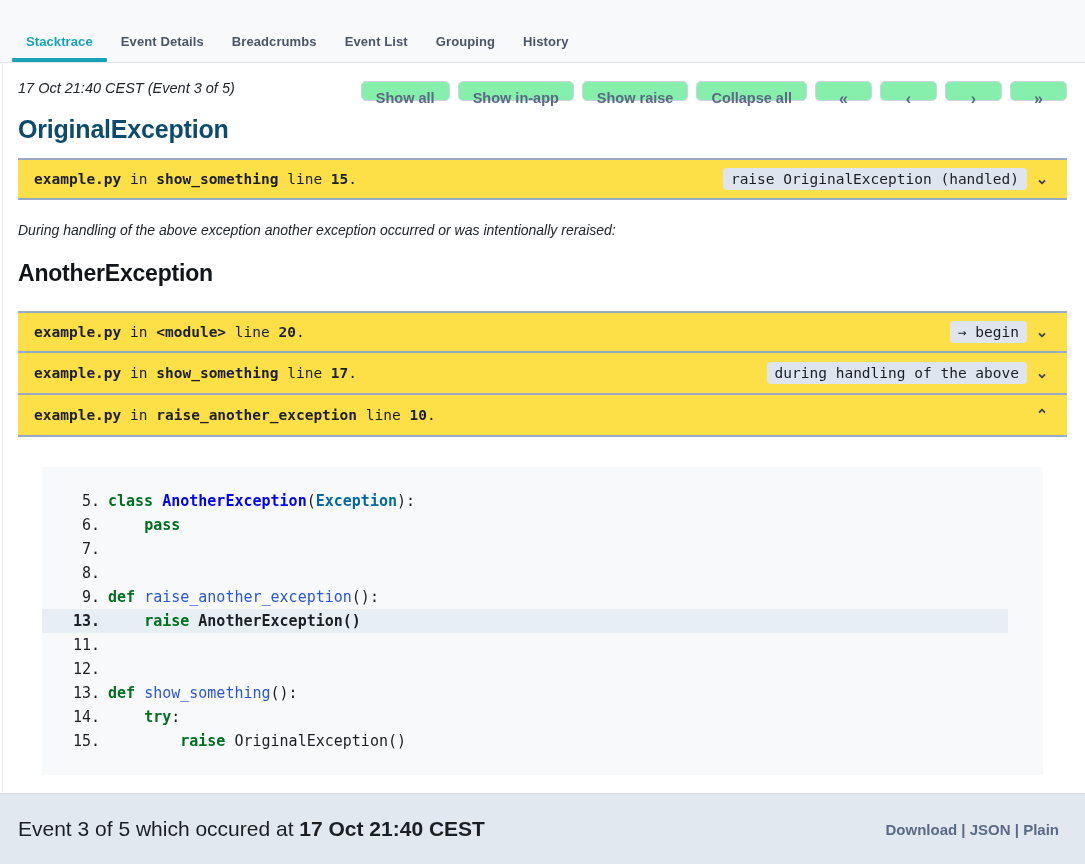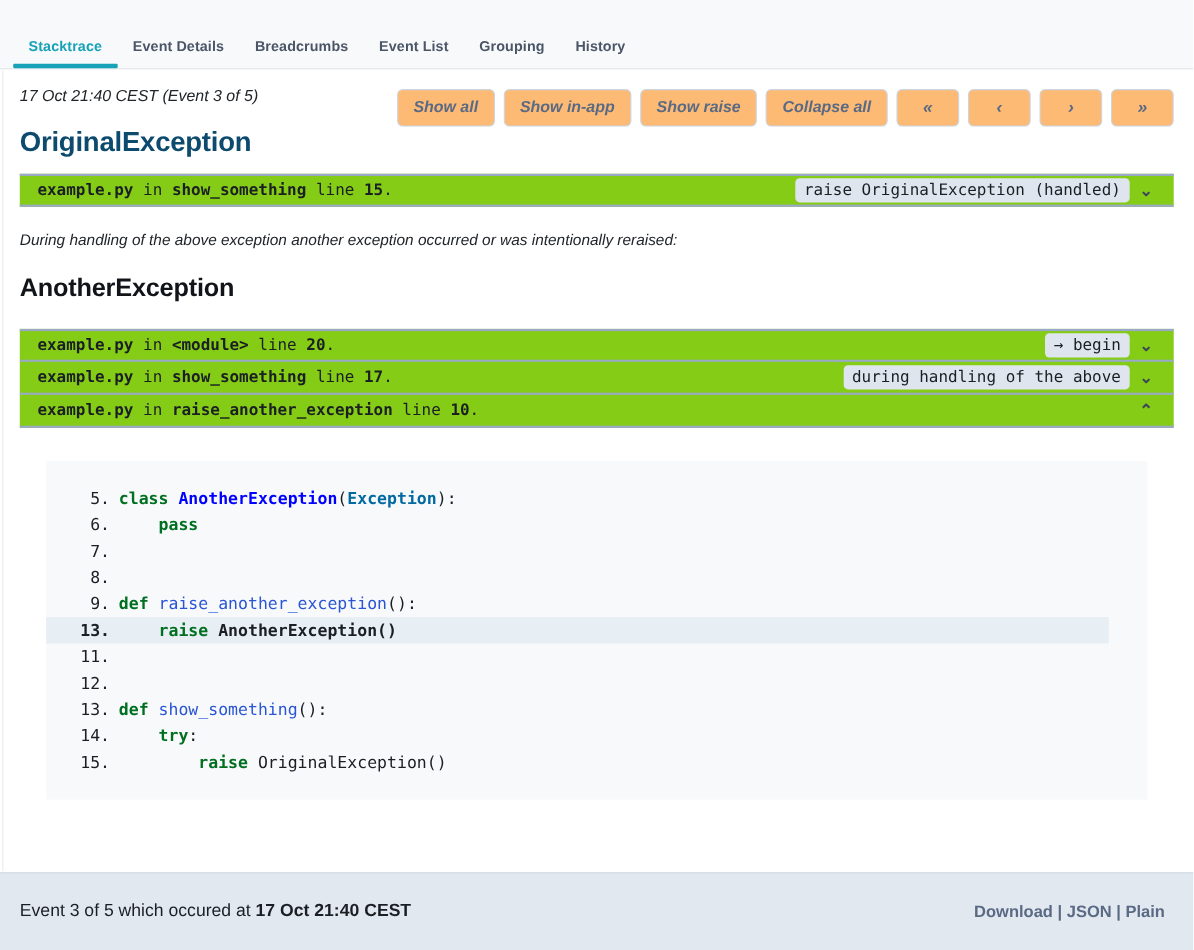--- a/index.html
+++ b/index.html
@@ -86,49 +86,48 @@
     letter-spacing: -0.2px;
   }
   .btn-row {
     display: flex;
     gap: 8px;
     padding-top: 4px;
     padding-right: 2px;
   }
   .btn {
     border: 1px solid #ccd4e0;
-    background: #fdba74;
+    background: #86efac;
     color: #5a6a84;
     font-family: "Liberation Sans", sans-serif;
     font-size: 14.5px;
     font-weight: bold;
     border-radius: 5px;
     padding: 0 14px;
-    height: 34px;
+    height: 20px;
     line-height: 33px;
     cursor: pointer;
     white-space: nowrap;
     box-sizing: border-box;
-    font-style: italic;
   }
   .btn.nav {
     width: 57px;
     padding: 0;
     text-align: center;
     font-size: 16px;
   }
 
   
   .frames { margin-top: 8px; }
   .frame {
     margin: 0 18px;
-    background: #84cc16;
+    background: #fde047;
     border-top: 2px solid #9aaac6;
     border-bottom: 2px solid #9aaac6;
-    height: 30px;
+    height: 42px;
     display: flex;
     align-items: center;
     padding: 0 10px 0 16px;
     box-sizing: border-box;
     cursor: pointer;
   }
   .frame + .frame { border-top: none; }
   .frame-loc {
     font-family: "DejaVu Sans Mono", monospace;
     font-size: 14.5px;
@@ -212,21 +211,21 @@
     height: 71px;
     background: #e2e8f0;
     border-top: 1px solid #d3dae4;
     display: flex;
     align-items: center;
     justify-content: space-between;
     padding: 0 26px 0 18px;
     box-sizing: border-box;
   }
   .footer-left {
-    font-size: 16px;
+    font-size: 21px;
     color: #1b1f24;
   }
   .footer-left b { font-weight: bold; }
   .footer-links {
     font-size: 15px;
     font-weight: bold;
     color: #5a6a84;
   }
   .footer-links span { cursor: pointer; }
   .footer-links .sep { cursor: default; }

